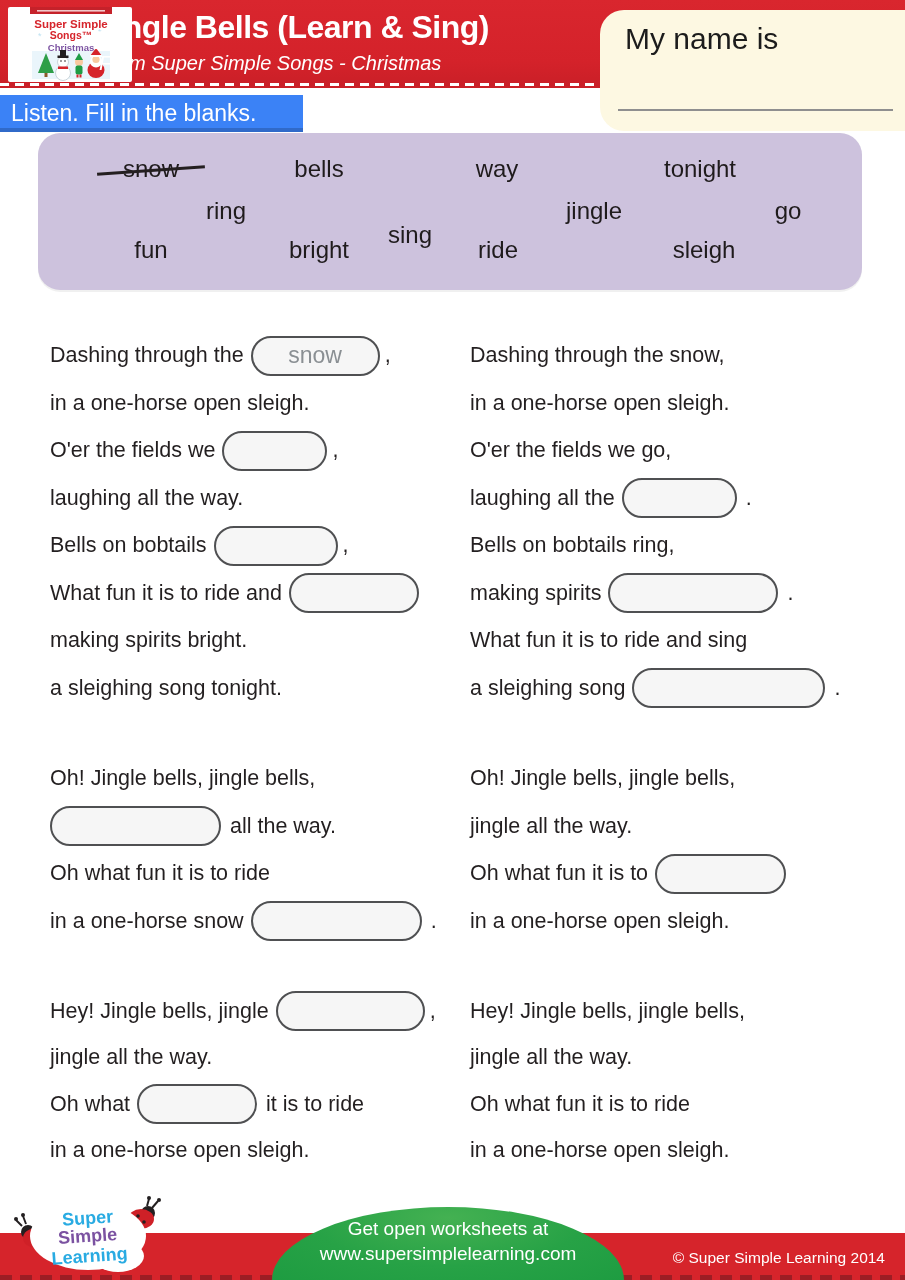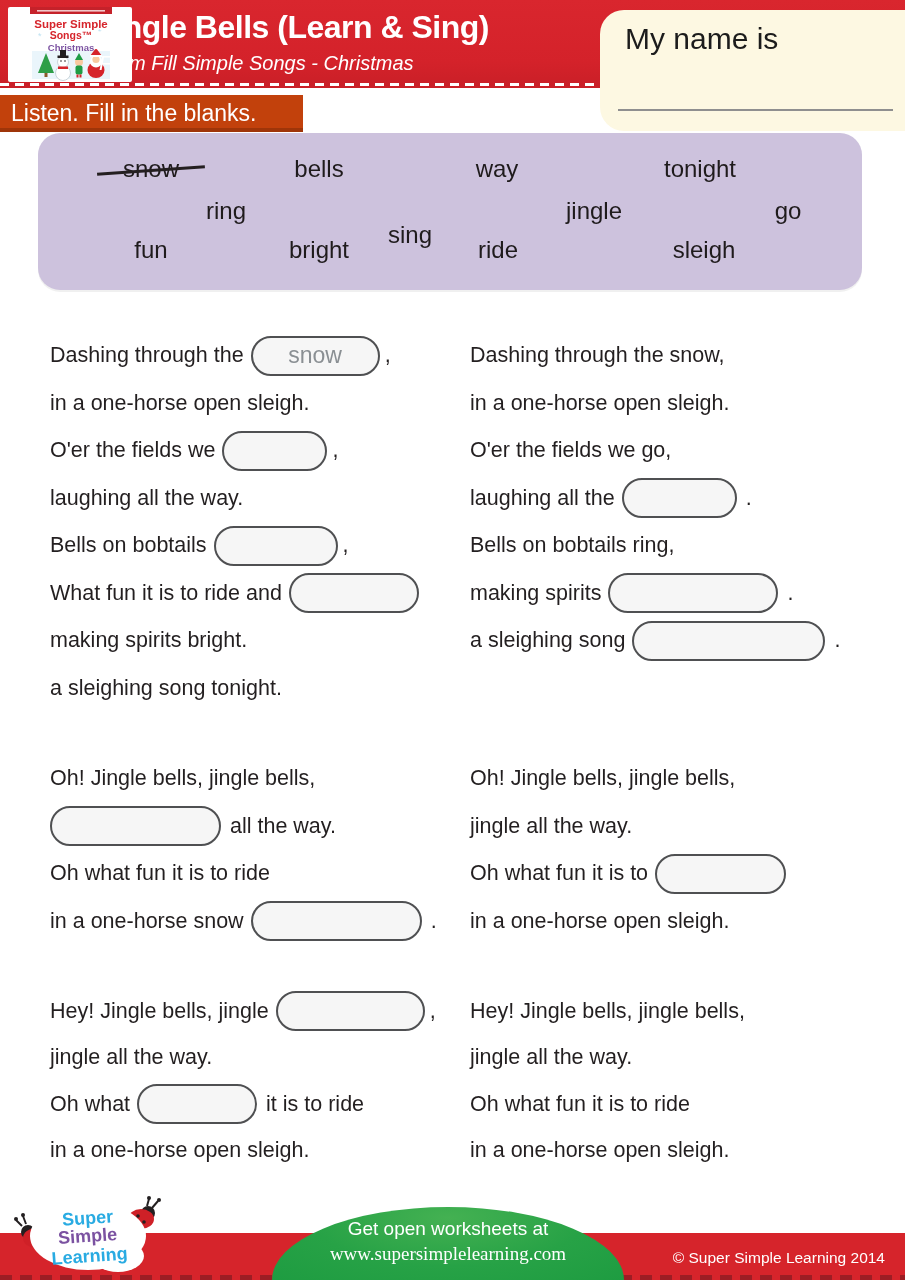--- a/index.html
+++ b/index.html
@@ -15,21 +15,21 @@
   .header-title{position:absolute;left:97px;top:9px;color:#ffffff;font-size:32px;font-weight:bold;letter-spacing:-0.5px;white-space:nowrap;}
   .header-sub{position:absolute;left:99px;top:52px;color:#ffffff;font-size:20px;font-style:italic;white-space:nowrap;}
 
   
   .name-box{position:absolute;left:600px;top:10px;width:305px;height:121px;background:#fdf8e2;
     border-radius:24px 0 0 24px;z-index:3;}
   .name-label{position:absolute;left:25px;top:12px;font-size:30px;color:#1c1c1c;}
   .name-line{position:absolute;left:18px;right:12px;bottom:20px;height:0;border-bottom:2px solid #8f8f8f;}
 
   
-  .banner{position:absolute;left:0;top:95px;width:303px;height:37px;background:#c2410c;
+  .banner{position:absolute;left:0;top:95px;width:303px;height:37px;background:#3b82f6;
     box-shadow:inset 0 -4px 0 rgba(0,0,0,0.18);z-index:4;}
   .banner-text{position:absolute;left:11px;top:0;line-height:36px;font-size:23px;color:#ffffff;white-space:nowrap;}
 
   
   .word-bank{position:absolute;left:38px;top:133px;width:824px;height:157px;background:#cdc2dd;
     border-radius:22px;z-index:1;box-shadow:0 2px 0 rgba(0,0,0,0.06);}
   .bank-word{position:absolute;transform:translateX(-50%);font-size:24px;color:#1f1b1c;white-space:nowrap;}
   .bank-word:nth-of-type(1){left:113px;top:22px;}
   .bank-word:nth-of-type(2){left:281px;top:22px;}
   .bank-word:nth-of-type(3){left:459px;top:22px;}
@@ -66,21 +66,21 @@
   .bw171{width:171px;}.bw131{width:131px;}.bw149{width:149px;}.bw120{width:120px;}
 
   
   .footer-red{position:absolute;left:0;bottom:0;width:905px;height:47px;background:#d6242b;z-index:1;}
   .footer-red-dashes{position:absolute;left:0;bottom:0;width:100%;height:5px;
     background:repeating-linear-gradient(90deg,#9c1d24 0 12px,rgba(0,0,0,0) 12px 20px);}
   .footer-dome{position:absolute;left:272px;bottom:0;width:352px;height:73px;z-index:2;
     background:radial-gradient(ellipse at 50% 15%,#44b152 0%,#27a246 55%,#1e9c41 100%);
     border-radius:50% 50% 0 0 / 100% 100% 0 0;text-align:center;color:#fff;}
   .dome-line1{position:absolute;left:0;width:100%;top:11px;font-size:19px;}
-  .dome-line2{position:absolute;left:0;width:100%;top:36px;font-size:19px;font-family:Liberation Serif, serif;}
+  .dome-line2{position:absolute;left:0;width:100%;top:36px;font-size:19px;}
   .footer-copy{position:absolute;right:20px;bottom:13px;color:#ffffff;font-size:15.5px;z-index:2;white-space:nowrap;}
   .footer-logo{position:absolute;left:14px;bottom:4px;width:152px;height:80px;z-index:3;}
 </style>
 </head>
 <body>
 
 <div class="page">
 
   <div class="header">
     <div class="album-cover">
@@ -110,21 +110,21 @@
         <rect x="49.5" y="67.5" width="2" height="3" fill="#d6242b"></rect>
         <ellipse cx="66" cy="63" rx="8.5" ry="8" fill="#d6242b"></ellipse>
         <circle cx="66" cy="54.5" r="6" fill="#ffffff"></circle>
         <circle cx="66" cy="52.5" r="3.6" fill="#f8c9a0"></circle>
         <polygon points="60,49 72,49 66,41" fill="#d6242b"></polygon>
         <circle cx="66" cy="40.5" r="1.8" fill="#ffffff"></circle>
         <rect x="60" y="48" width="12" height="2" fill="#ffffff"></rect>
       </svg>
     </div>
     <div class="header-title">Jingle Bells (Learn &amp; Sing)</div>
-    <div class="header-sub"><span>From </span><span>Fill Simple Songs - Christmas</span></div>
+    <div class="header-sub"><span>From </span><span>Super Simple Songs - Christmas</span></div>
     <div class="header-dashes"></div>
   </div>
 
   <div class="name-box">
     <div class="name-label">My name is</div>
     <div class="name-line"></div>
   </div>
 
   <div class="banner">
     <div class="banner-text">Listen. Fill in the blanks.</div>
@@ -198,20 +198,23 @@
     </div>
     <div class="line">
         <span>Bells on bobtails ring,</span>
       </div>
     <div class="line">
       <span>making spirits</span>
       <span class="blank bw170"></span>
       <span class="punct punct-sp">.</span>
     </div>
     <div class="line">
+        <span>What fun it is to ride and sing</span>
+      </div>
+    <div class="line">
       <span>a sleighing song</span>
       <span class="blank bw193"></span>
       <span class="punct punct-sp">.</span>
     </div>
   </div>
 
   <div class="col col-c1l">
     <div class="line">
         <span>Oh! Jingle bells, jingle bells,</span>
       </div>

